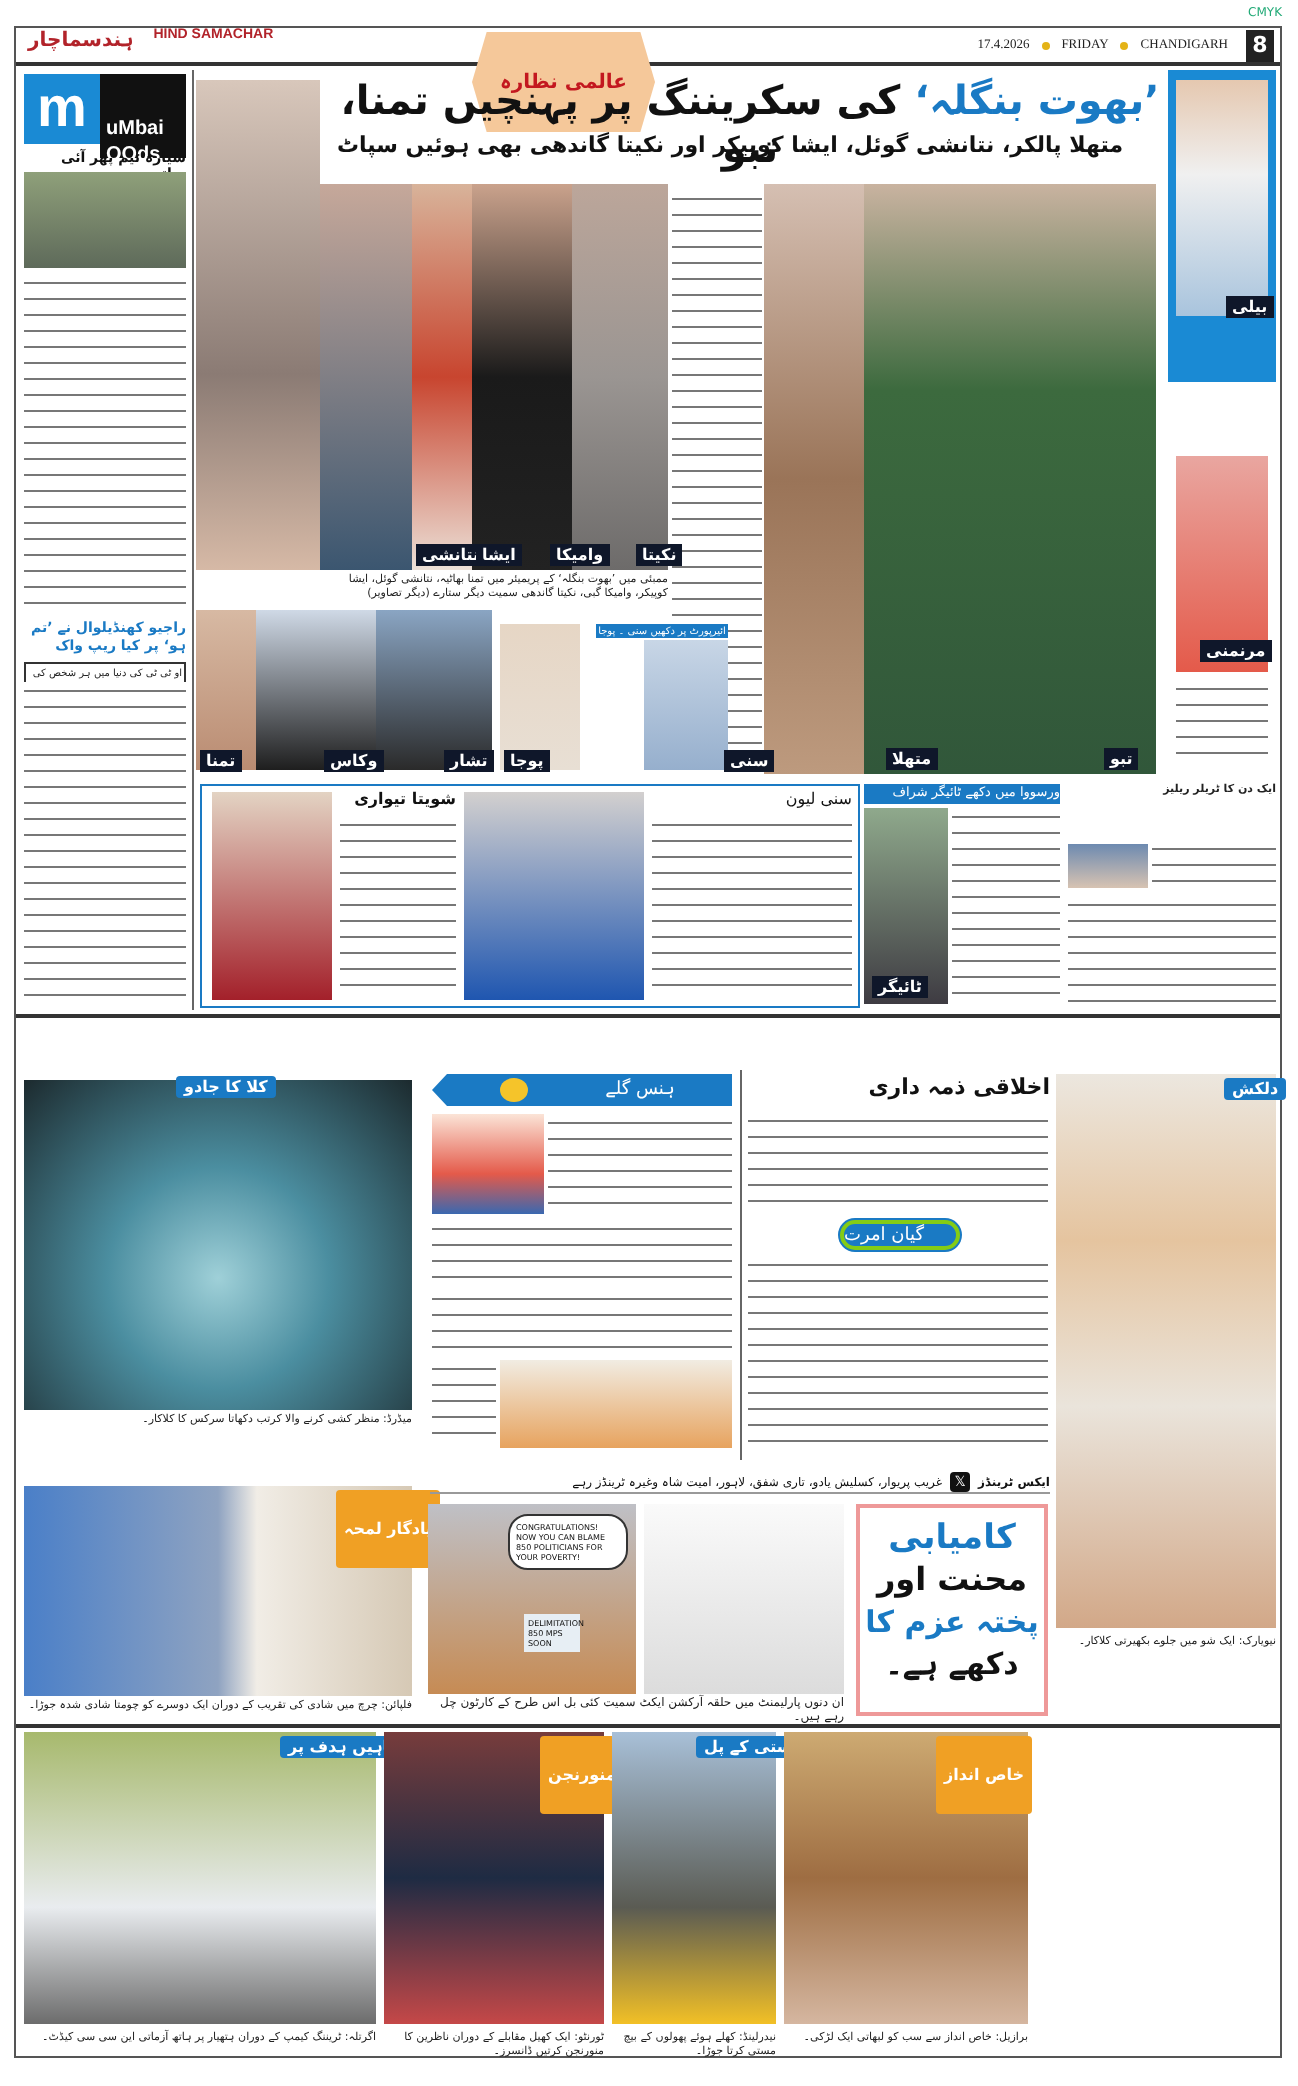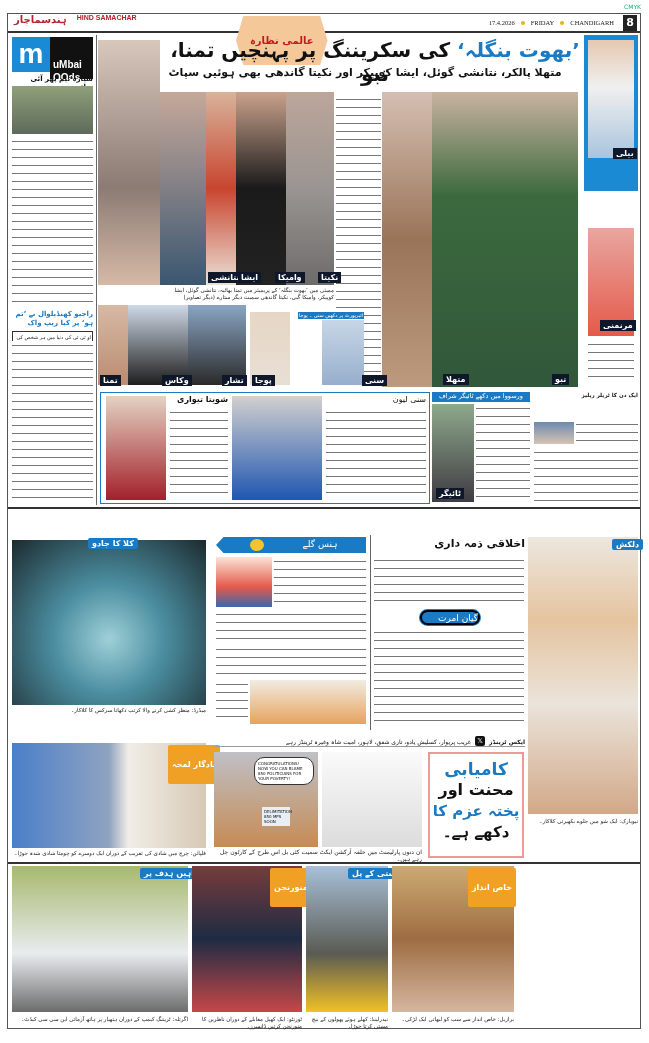--- a/index.html
+++ b/index.html
@@ -110,21 +110,21 @@
 <div class="abs textlines" style="left:588px;top:340px;width:46px;height:44px"></div>
 
 <div class="abs box-blue" style="left:100px;top:392px;width:330px;height:112px"></div>
 <div class="abs photo" style="left:106px;top:396px;width:60px;height:104px;background:linear-gradient(#e3d3c3,#a3202a)"></div>
 <div class="abs urdu" style="left:170px;top:396px;width:58px;font-size:8px;font-weight:bold;color:#111">شویتا تیواری</div>
 <div class="abs textlines" style="left:170px;top:408px;width:58px;height:90px"></div>
 <div class="abs photo" style="left:232px;top:396px;width:90px;height:104px;background:linear-gradient(#d3d0cf,#1f56b0)"></div>
 <div class="abs urdu" style="left:326px;top:396px;width:100px;font-size:8px;font-weight:normal;color:#111">سنی لیون</div>
 <div class="abs textlines" style="left:326px;top:408px;width:100px;height:90px"></div>
 
-<div class="abs" style="left:432px;top:392px;width:98px;height:10px;background:#1a7ac4;color:#fff;font-size:6.5px;direction:rtl;text-align:center">ورسووا میں دکھے ٹائیگر شراف</div>
+<div class="abs" style="left:432px;top:392px;width:98px;height:10px;background:#1a7ac4;color:#fff;font-size:6.5px;direction:rtl;">ورسووا میں دکھے ٹائیگر شراف</div>
 <div class="abs photo" style="left:432px;top:404px;width:42px;height:98px;background:linear-gradient(#8fa98c,#3e3b42)"></div>
 <div class="label-black" style="left:436px;top:488px">ٹائیگر</div>
 <div class="abs textlines" style="left:476px;top:404px;width:54px;height:98px"></div>
 <div class="abs caption" style="left:534px;top:392px;width:104px;font-weight:bold">ایک دن کا ٹریلر ریلیز</div>
 <div class="abs photo" style="left:534px;top:422px;width:40px;height:22px;background:linear-gradient(#6d8ab0,#d7c3b2)"></div>
 <div class="abs textlines" style="left:576px;top:420px;width:62px;height:26px"></div>
 <div class="abs textlines" style="left:534px;top:448px;width:104px;height:56px"></div>
 
 <div class="hline" style="left:8px;top:507px;width:632px;background:#333;height:2px"></div>
 
@@ -142,21 +142,21 @@
 <div class="abs photo" style="left:216px;top:557px;width:56px;height:50px;background:linear-gradient(#fbe4d7,#e45a4a 60%,#3a68b0)"></div>
 <div class="abs textlines" style="left:274px;top:557px;width:92px;height:50px"></div>
 <div class="abs textlines" style="left:216px;top:610px;width:150px;height:30px"></div>
 <div class="abs textlines" style="left:216px;top:645px;width:150px;height:30px"></div>
 <div class="abs photo" style="left:250px;top:680px;width:116px;height:44px;background:linear-gradient(#f1ece2,#e7a35e)"></div>
 <div class="abs textlines" style="left:216px;top:680px;width:32px;height:44px"></div>
 
 <div class="vline" style="left:370px;top:535px;height:195px"></div>
 <div class="abs urdu" style="left:415px;top:540px;width:110px;font-size:11px;font-weight:bold;color:#111">اخلاقی ذمہ داری</div>
 <div class="abs textlines" style="left:374px;top:556px;width:150px;height:45px"></div>
-<div class="abs" style="left:420px;top:610px;width:60px;height:15px;background:#1a7ac4;border:2px solid #000000;box-shadow:0 0 0 1px #1a7ac4;border-radius:8px;color:#fff;font-size:9px;text-align:right;direction:rtl;line-height:12px">گیان امرت</div>
+<div class="abs" style="left:420px;top:610px;width:60px;height:15px;background:#1a7ac4;border:2px solid #84cc16;box-shadow:0 0 0 1px #1a7ac4;border-radius:8px;color:#fff;font-size:9px;text-align:left;direction:rtl;line-height:12px">گیان امرت</div>
 <div class="abs textlines" style="left:374px;top:628px;width:150px;height:100px"></div>
 
 <div class="abs photo" style="left:528px;top:537px;width:110px;height:277px;background:linear-gradient(#ece7df,#e5c49f 30%,#eae4db 60%,#d2a888)"></div>
 <div class="label-blue" style="left:612px;top:539px">دلکش</div>
 <div class="abs caption" style="left:528px;top:818px;width:110px">نیویارک: ایک شو میں جلوے بکھیرتی کلاکار۔</div>
 
 <div class="abs" style="left:215px;top:736px;width:310px;height:11px;direction:rtl;display:flex;align-items:center;gap:4px;font-size:6px;border-bottom:1px solid #999">
   <span style="font-weight:bold">ایکس ٹرینڈز</span>
   <span style="background:#111;color:#fff;font-size:7px;width:10px;height:10px;text-align:center;line-height:10px;border-radius:2px">𝕏</span>
   <span>غریب پریوار، کسلیش یادو، تاری شفق، لاہور، امیت شاہ وغیرہ ٹرینڈز رہے</span>

